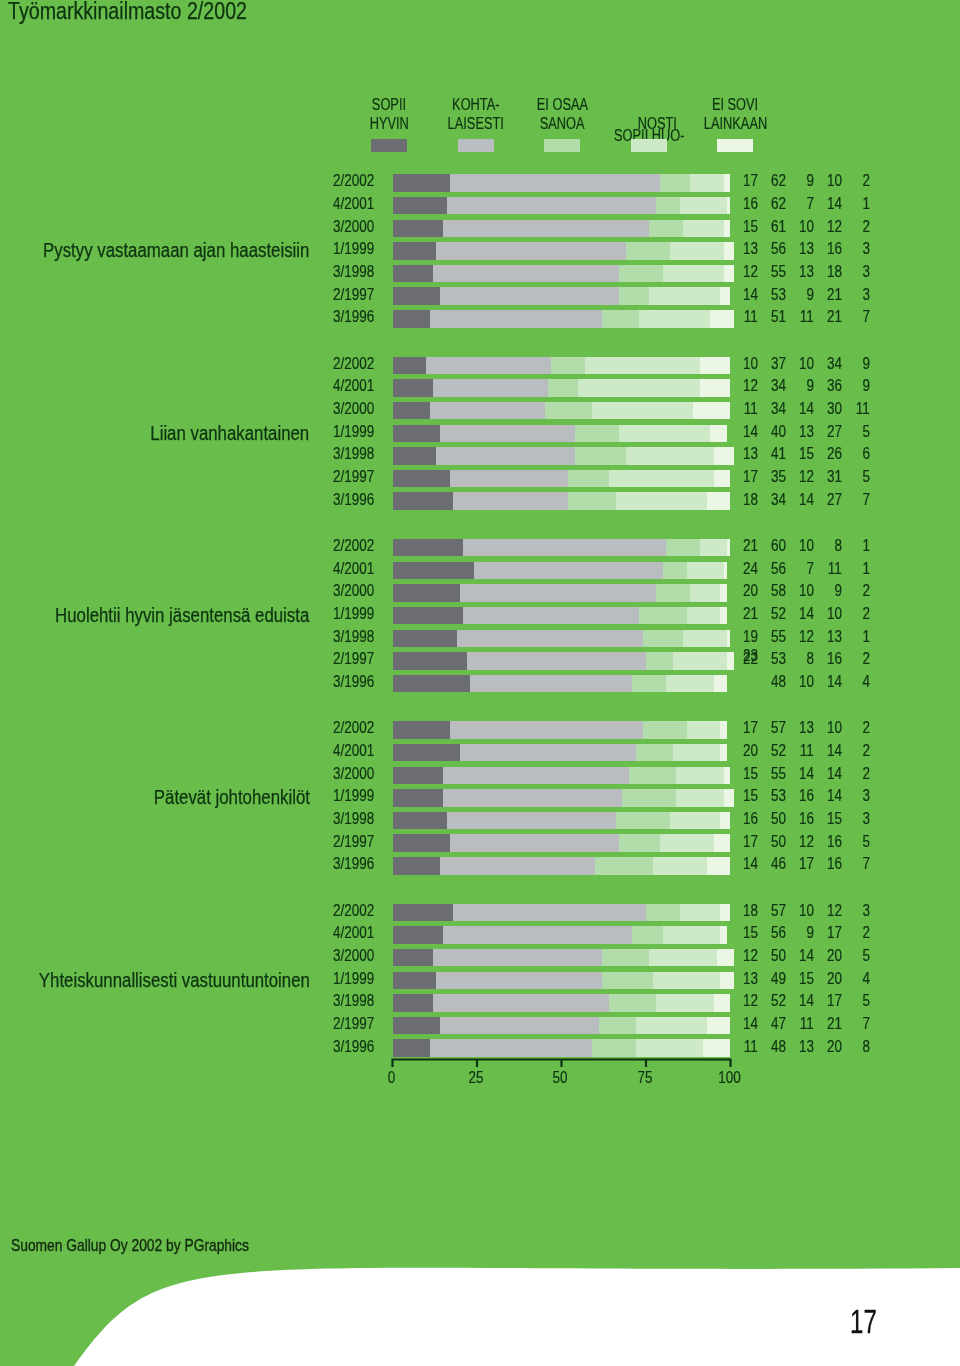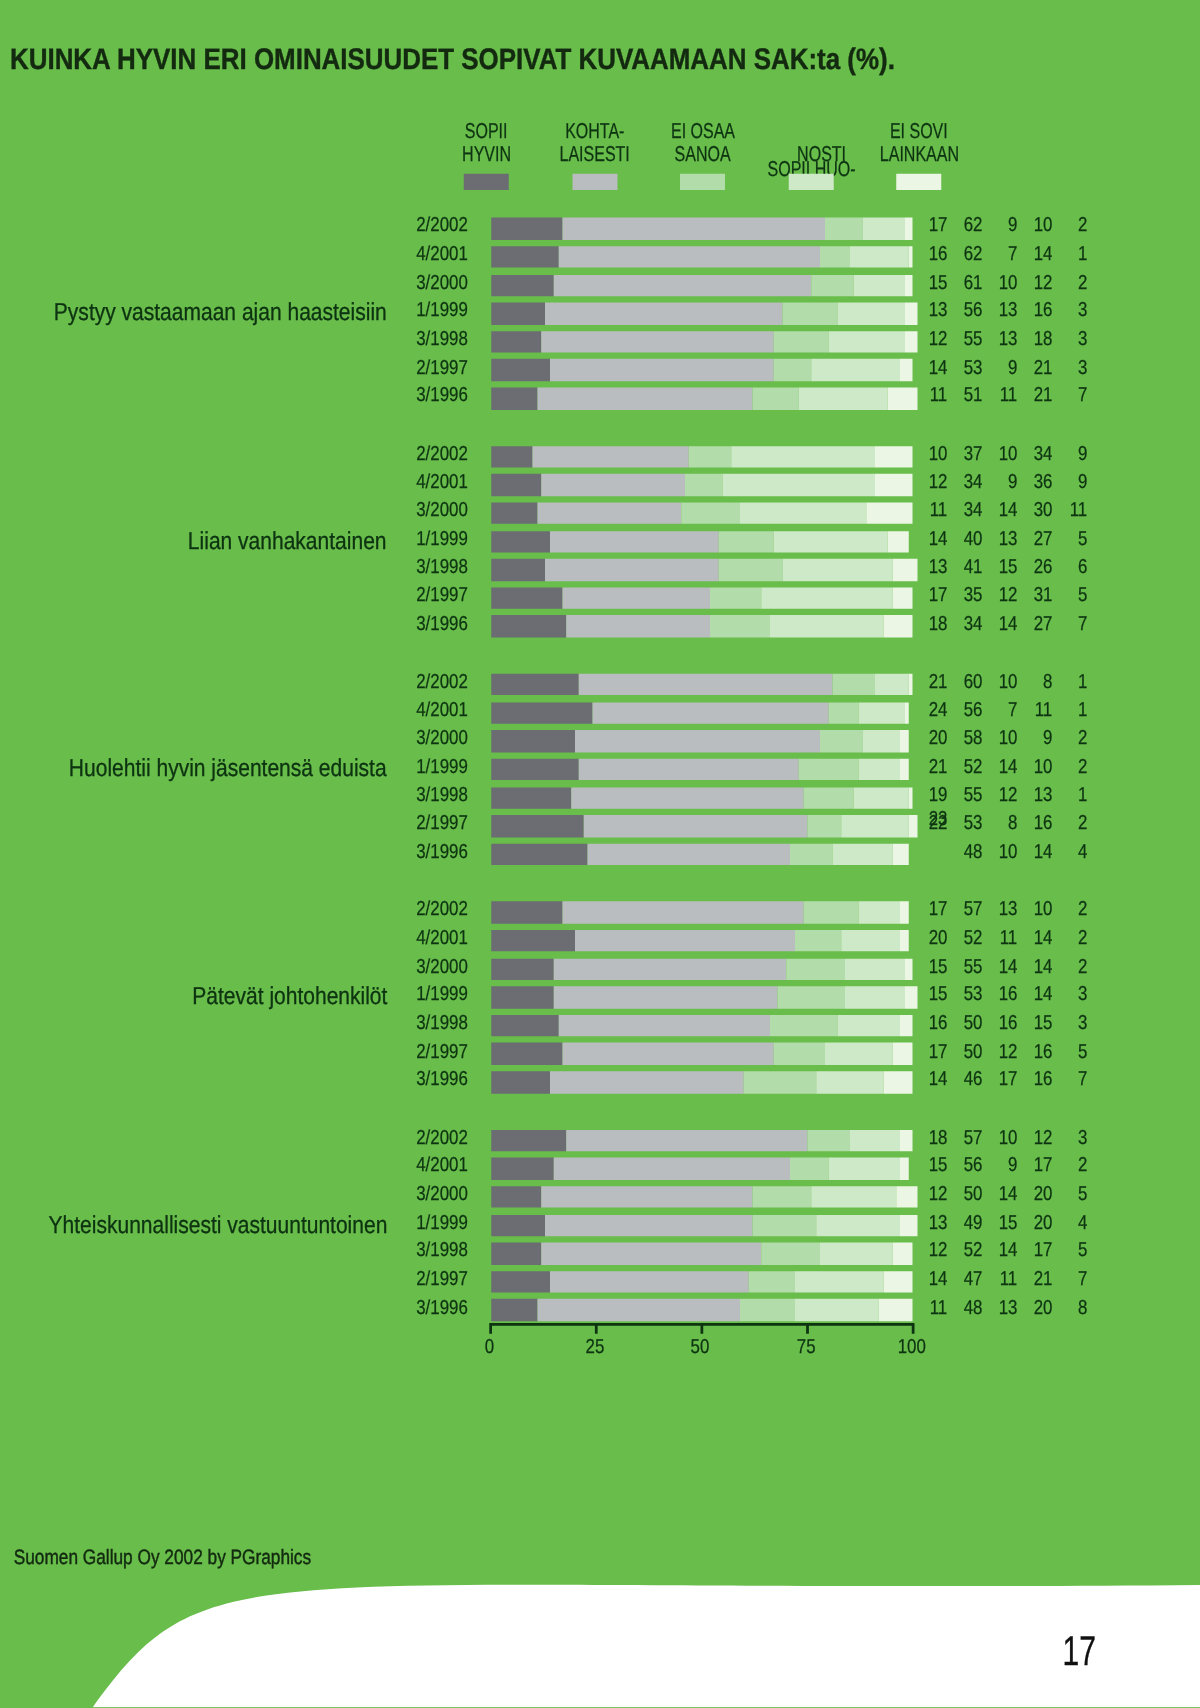--- a/index.html
+++ b/index.html
@@ -39,21 +39,21 @@
   #pageno{position:absolute;left:850px;top:1305px;font-size:33.2px;line-height:33.2px;color:#111111;white-space:nowrap;-webkit-text-stroke:0.3px #111111;}
   #pageno span{display:inline-block;transform:scaleX(0.725);transform-origin:left center;}
 
   #whitecurve{position:absolute;left:0;top:0;}
 </style>
 </head>
 <body>
 
 <div id="page">
 
-  <div id="title"><span>KUINKA HYVIN ERI OMINAISUUDET SOPIVAT KUVAAMAAN SAK:ta (%).</span></div>
+  <div id="hdr"><span>Työmarkkinailmasto 2/2002</span></div>
 
   <div class="legend">
     <div class="legend-item">
       <div class="legcol" style="left:319.0px;top:95.5px;"><span class="legline">SOPII</span></div>
       <div class="legcol" style="left:319.0px;top:114.5px;"><span class="legline">HYVIN</span></div>
       <div class="swatch" style="left:371.0px;top:139.2px;width:36px;height:12.8px;background:#6b6d72;"></div>
     </div>
     <div class="legend-item">
       <div class="legcol" style="left:405.6px;top:95.5px;"><span class="legline">KOHTA-</span></div>
       <div class="legcol" style="left:405.6px;top:114.5px;"><span class="legline">LAISESTI</span></div>

